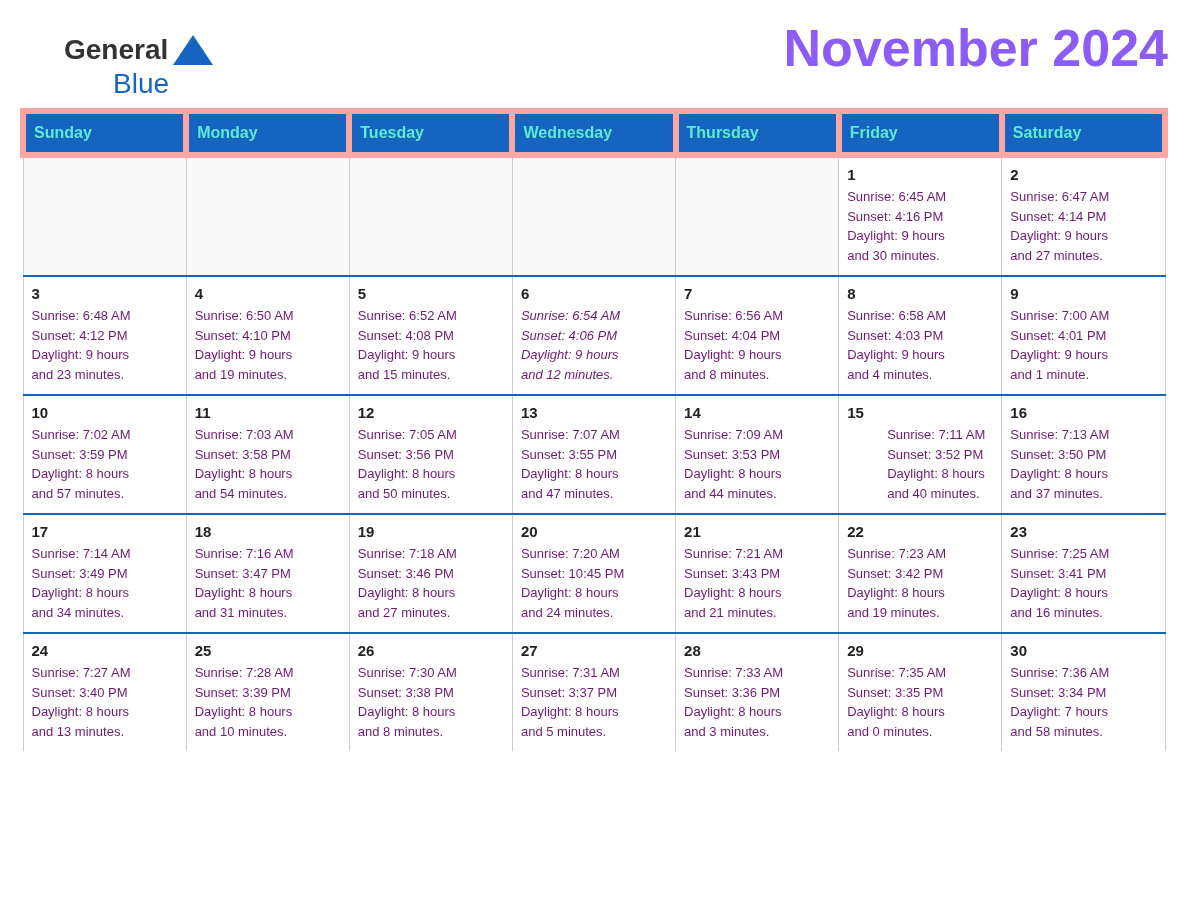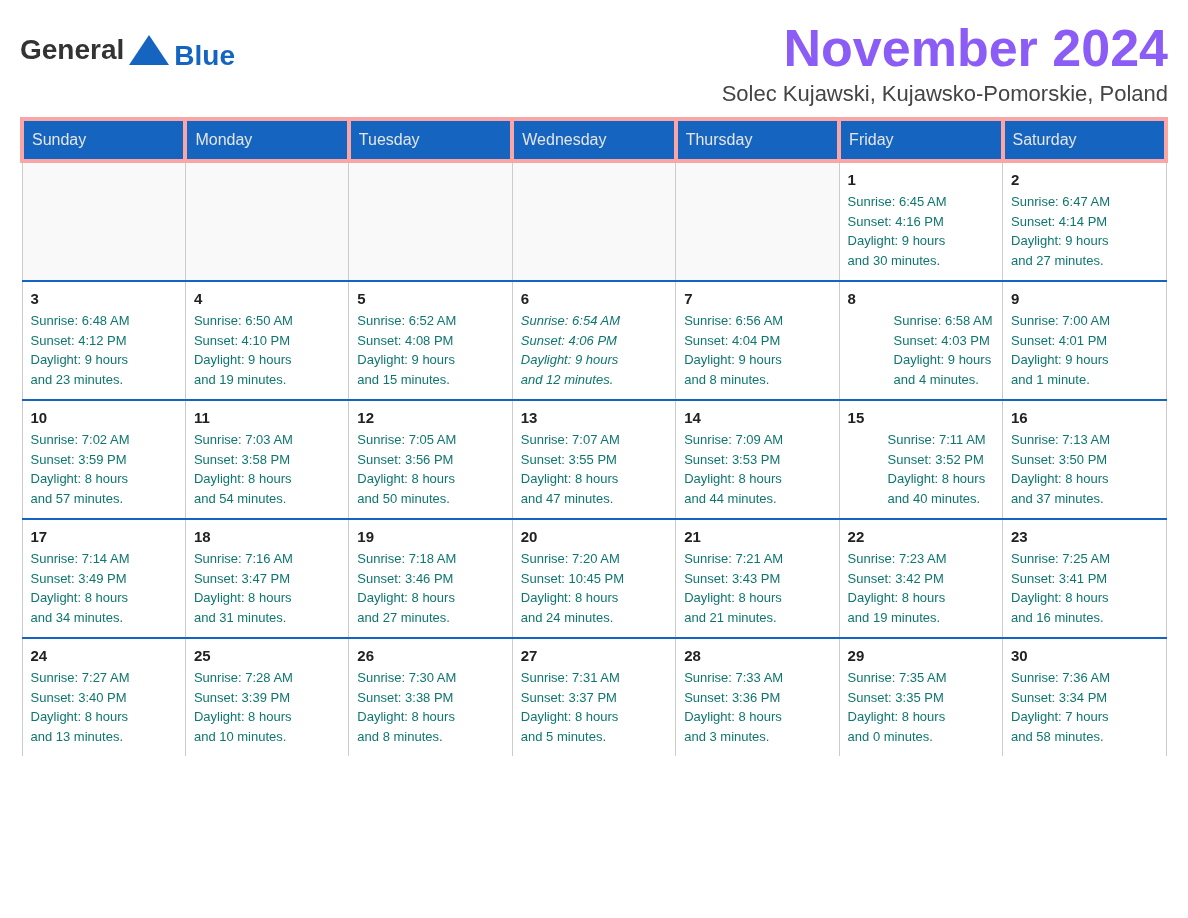--- a/index.html
+++ b/index.html
@@ -11,33 +11,34 @@
       min-height: 918px;
     }
     .header-area {
       display: flex;
       justify-content: space-between;
       align-items: flex-start;
       margin-bottom: 10px;
     }
     .logo {
       display: flex;
-      flex-direction: row;
-      align-items: flex-end;
+      flex-direction: column;
+      align-items: center;
       padding-top: 10px;
+      margin-left: 44px;
     }
     .logo-text-general {
       font-size: 28px;
       font-weight: bold;
       color: #333;
       line-height: 1;
     }
     .logo-text-blue {
       font-size: 28px;
-      font-weight: bold;
+      font-weight: normal;
       color: #1565c0;
       line-height: 1;
     }
     .logo-row {
       display: flex;
       align-items: center;
     }
     .title-area {
       text-align: right;
     }
@@ -52,26 +53,26 @@
       color: #444;
       margin-top: 4px;
     }
     .calendar-table {
       width: 100%;
       border-collapse: collapse;
       margin-top: 6px;
     }
     .calendar-table thead tr th {
       background: #1565c0;
-      color: #e5e5e5;
+      color: #5eead4;
       font-size: 16px;
-      font-weight: normal;
+      font-weight: bold;
       padding: 10px 8px;
       text-align: left;
-      border: 4px solid #fca5a5;
+      border: 6px solid #fca5a5;
     }
     .calendar-table tbody tr {
       border-top: 2px solid #1565c0;
     }
     .calendar-table tbody tr td {
       vertical-align: top;
       padding: 8px 8px 10px 8px;
       border-left: 1px solid #ccc;
       border-right: 1px solid #ccc;
       font-size: 13px;
@@ -82,21 +83,21 @@
     .day-number {
       font-size: 15px;
       font-weight: bold;
       color: #222;
       display: block;
       margin-bottom: 4px;
     }
     .day-info {
       font-size: 13px;
       line-height: 1.5;
-      color: #0f766e;
+      color: #701a75;
     }
     .empty-cell {
       background: #f9f9f9;
     }
     svg.logo-svg {
       width: 50px;
       height: 40px;
     }
   </style>
 </head>
@@ -107,21 +108,20 @@
     <div class="logo-row">
       <span class="logo-text-general">General</span>
       <svg class="logo-svg" viewBox="0 0 50 40">
         <polygon points="25,5 45,35 5,35" fill="#1565c0"></polygon>
       </svg>
     </div>
     <span class="logo-text-blue">Blue</span>
   </div>
   <div class="title-area">
     <div class="page-title">November 2024</div>
-    <div class="page-subtitle">Solec Kujawski, Kujawsko-Pomorskie, Poland</div>
   </div>
 </div>
 
 <table class="calendar-table">
   <thead>
     <tr>
     <th>Sunday</th>
         <th>Monday</th>
         <th>Tuesday</th>
         <th>Wednesday</th>
@@ -183,21 +183,21 @@
         </td>
         <td>
           <span class="day-number">7</span>
           <div class="day-info" style="white-space: pre-line;">Sunrise: 6:56 AM
 Sunset: 4:04 PM
 Daylight: 9 hours
 and 8 minutes.</div>
         </td>
         <td>
           <span class="day-number">8</span>
-          <div class="day-info" style="white-space: pre-line; margin-left: 46px;">Sunrise: 6:58 AM
+          <div class="day-info" style="white-space: pre-line;">Sunrise: 6:58 AM
 Sunset: 4:03 PM
 Daylight: 9 hours
 and 4 minutes.</div>
         </td>
         <td>
           <span class="day-number">9</span>
           <div class="day-info" style="white-space: pre-line;">Sunrise: 7:00 AM
 Sunset: 4:01 PM
 Daylight: 9 hours
 and 1 minute.</div>

